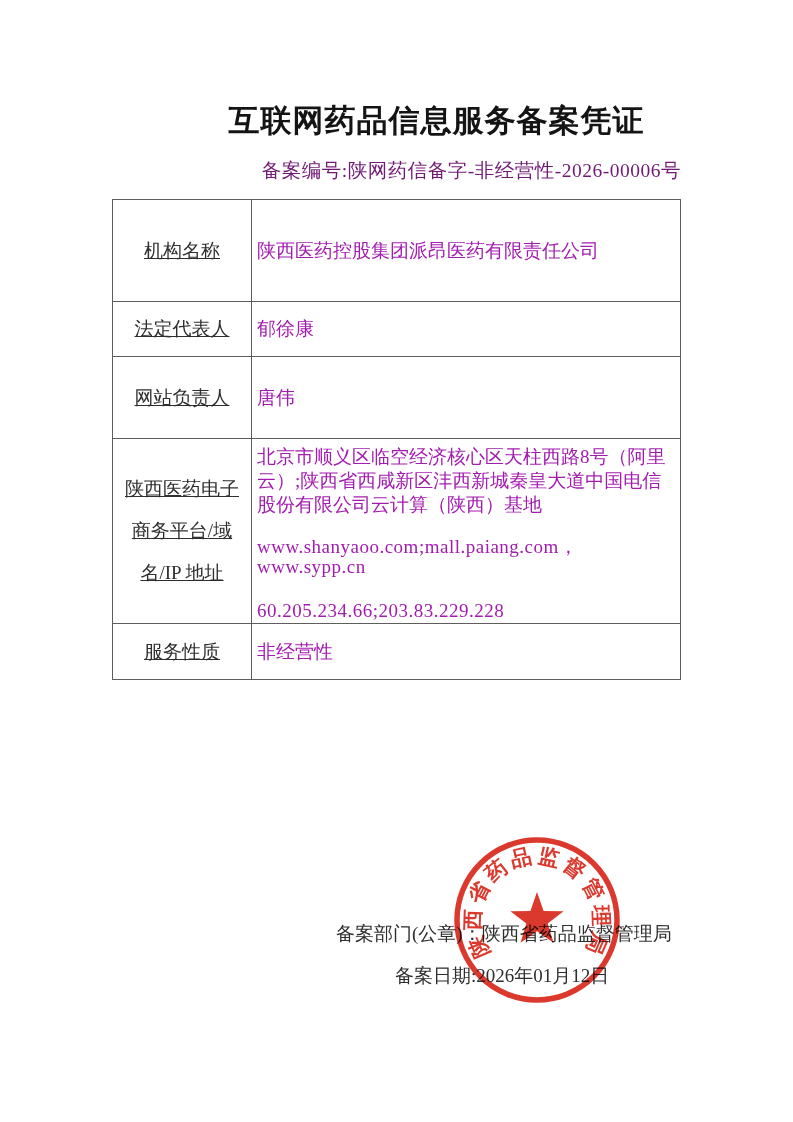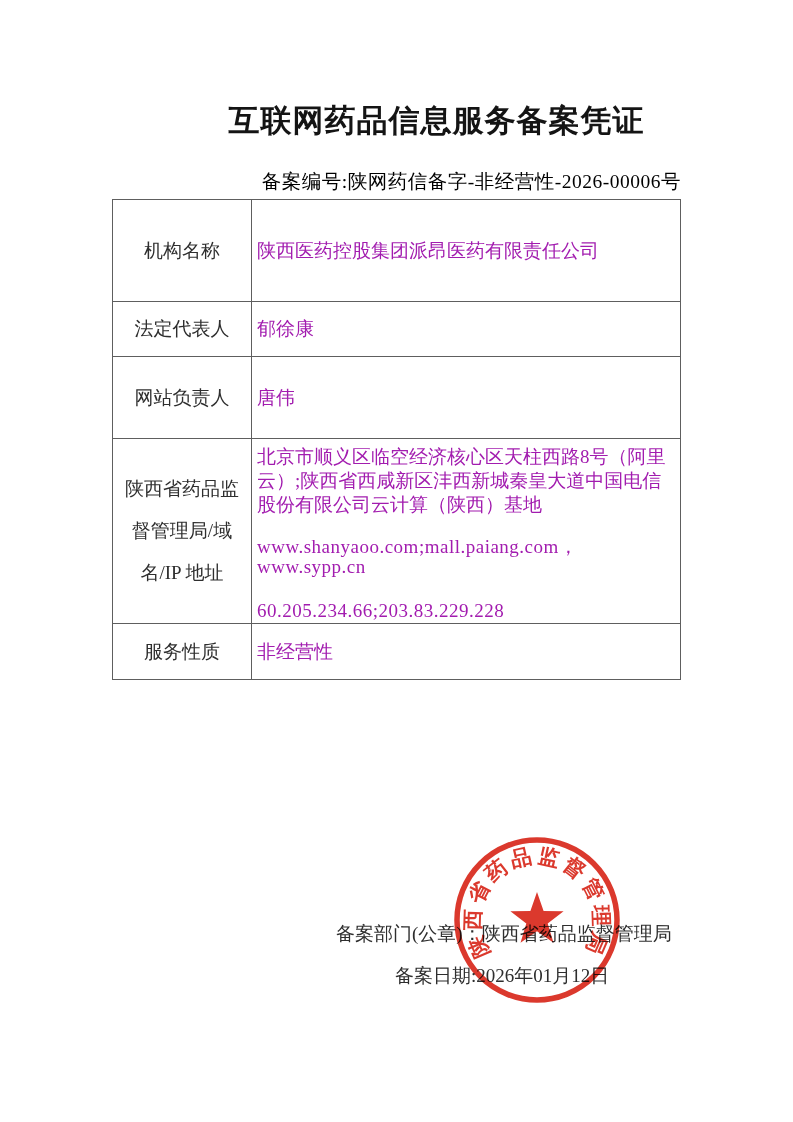--- a/index.html
+++ b/index.html
@@ -19,43 +19,44 @@
     text-align: center;
     font-size: 31px;
     font-weight: bold;
     color: #141414;
     letter-spacing: 1px;
     margin-left: 40px;
   }
 
   .filing-no {
     position: absolute;
-    top: 168px; right: 112px;
+    top: 157px; right: 112px;
     font-size: 19.5px;
-    color: #000000;
+    color: #701a75;
     letter-spacing: 0.5px;
   }
 
   table.cert-table {
     position: absolute;
     left: 112px; top: 199px;
     width: 569px;
     border-collapse: collapse;
     table-layout: fixed;
   }
   table.cert-table td {
     border: 1px solid #5e5e5e;
     font-size: 19px;
     vertical-align: middle;
   }
   td.lbl {
     width: 139px;
     text-align: center;
     color: #2e2e2e;
     padding: 0 4px;
+    text-decoration: underline;
   }
   td.val {
     padding-left: 5px;
     padding-right: 8px;
     text-align: left;
     color: #a21caf;
   }
   tr.r1 td { height: 102px; }
   tr.r2 td { height: 55px; }
   tr.r3 td { height: 82px; }
@@ -108,21 +109,21 @@
     </tr>
     <tr class="r2">
       <td class="lbl">法定代表人</td>
       <td class="val">郁徐康</td>
     </tr>
     <tr class="r3">
       <td class="lbl">网站负责人</td>
       <td class="val">唐伟</td>
     </tr>
     <tr class="r5">
-      <td class="lbl">陕西省药品监督管理局/域名/IP 地址</td>
+      <td class="lbl">陕西医药电子商务平台/域名/IP 地址</td>
       <td class="val val-multi">
         <div class="para addr">北京市顺义区临空经济核心区天柱西路8号（阿里云）;陕西省西咸新区沣西新城秦皇大道中国电信股份有限公司云计算（陕西）基地</div>
         <div class="para domains">www.shanyaoo.com;mall.paiang.com，www.sypp.cn</div>
         <div class="para ips">60.205.234.66;203.83.229.228</div>
       </td>
     </tr>
     <tr class="r7">
       <td class="lbl">服务性质</td>
       <td class="val">非经营性</td>
     </tr>

